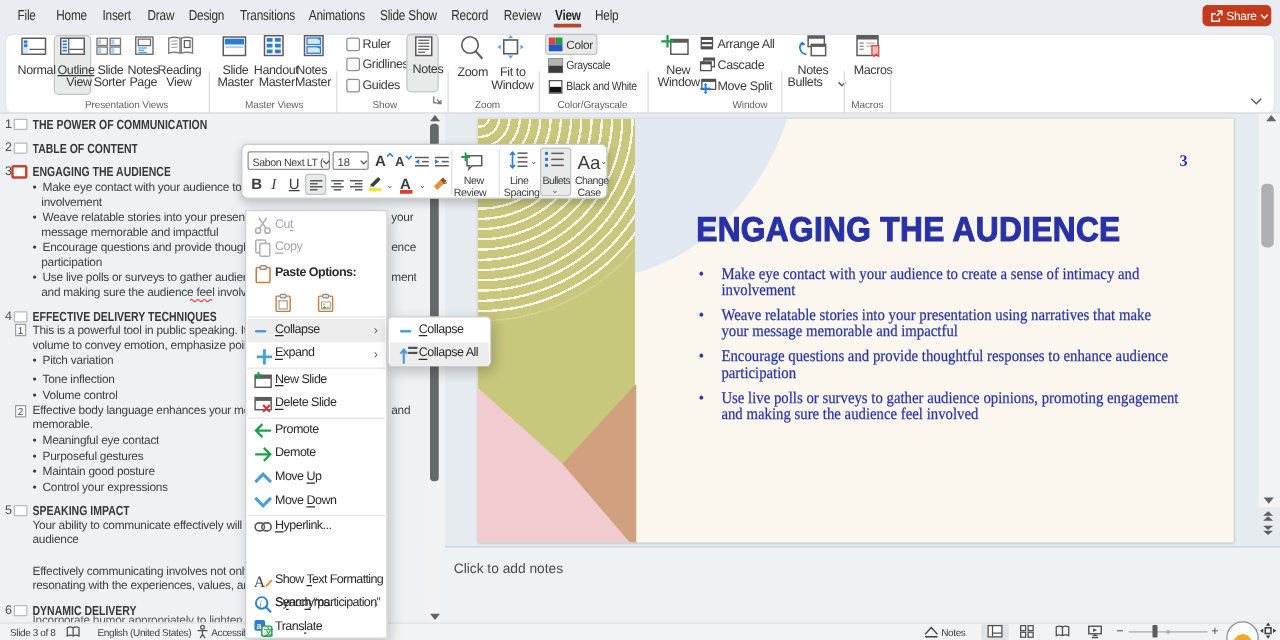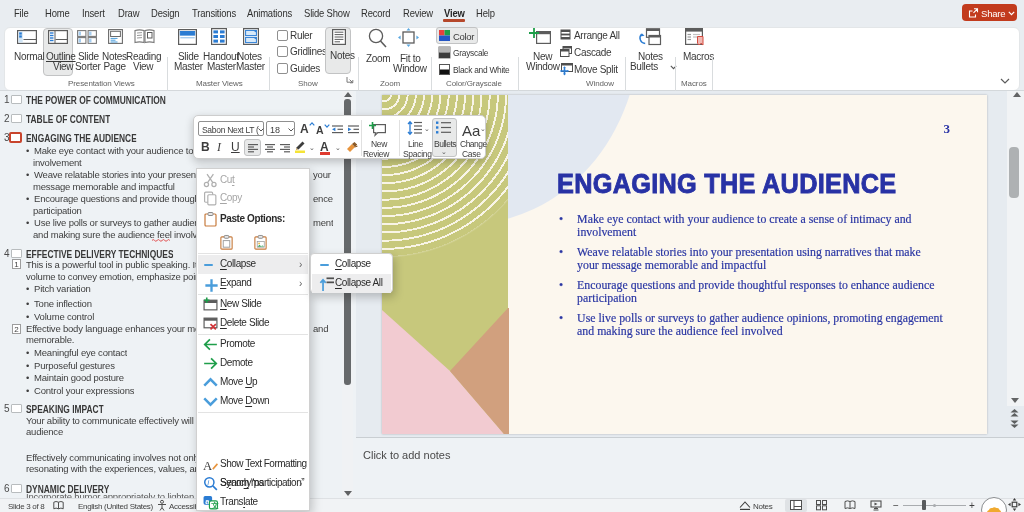--- a/index.html
+++ b/index.html
@@ -553,20 +553,27 @@
       </svg>
       <span class="txt">Move <span class="u">U</span>p</span>
     </div>
   <div class="menu-item" style="top:223px;">
       <svg class="ico" width="12" height="8" viewBox="0 0 12 8">
         <path d="M1 1.5 6 6.5 11 1.5" fill="none" stroke="#4a9ddb" stroke-width="2"></path>
       </svg>
       <span class="txt">Move <span class="u">D</span>own</span>
     </div>
   <div class="menu-sep" style="top:242.5px;"></div>
+  <div class="menu-item" style="top:243px;">
+      <svg class="ico" width="14" height="8" viewBox="0 0 14 8">
+        <rect x="1" y="1" width="7" height="6" rx="3" fill="none" stroke="#5c5c5c" stroke-width="1.2"></rect>
+        <rect x="6" y="1" width="7" height="6" rx="3" fill="none" stroke="#5c5c5c" stroke-width="1.2"></rect>
+      </svg>
+      <span class="txt"><span class="u">H</span>yperlink...</span>
+    </div>
   <div class="menu-item" style="top:264.5px;margin-top:40px;">
       <svg class="ico" width="13" height="13" viewBox="0 0 13 13">
         <circle cx="5.5" cy="5.5" r="4" fill="none" stroke="#2b7cd3" stroke-width="1.3"></circle>
         <line x1="8.5" y1="8.5" x2="12" y2="12" stroke="#2b7cd3" stroke-width="1.4"></line>
         <text x="4" y="8" font-size="6" fill="#2b7cd3" font-style="italic">i</text>
       </svg>
       <span class="txt" style="font-size:10px;letter-spacing:-0.5px;">Searc<span class="u">h</span> “participation”</span>
     </div>
   <div class="menu-item" style="top:285.5px;">
       <svg class="ico" width="13" height="13" viewBox="0 0 13 13">

